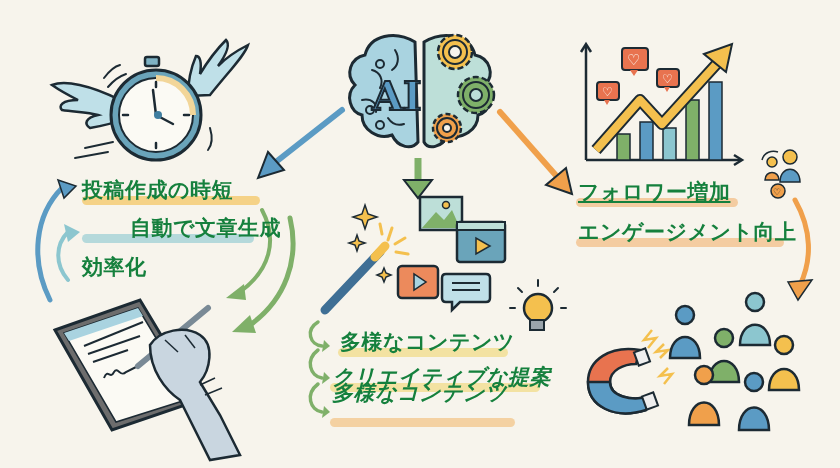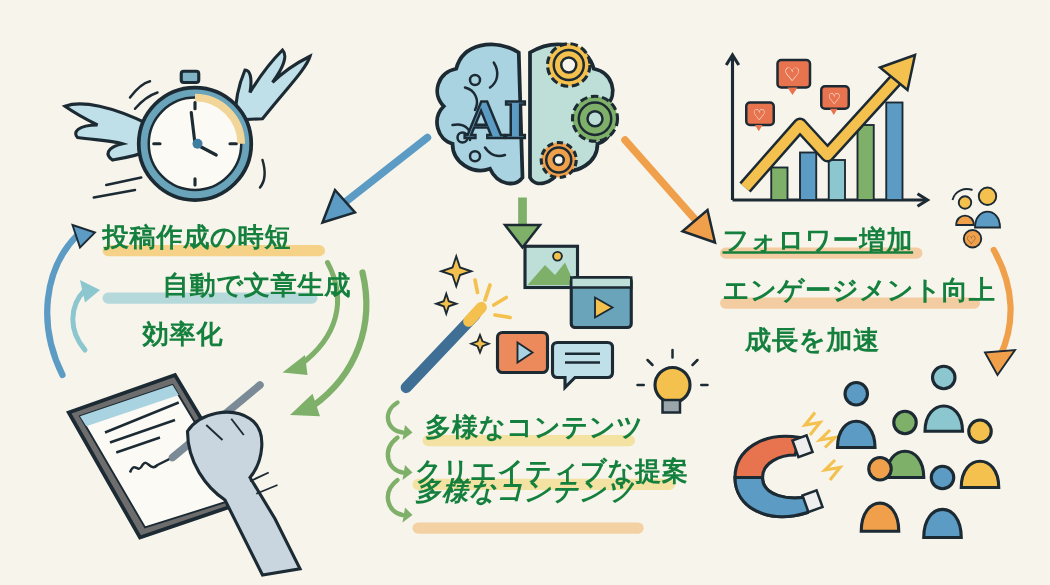--- a/index.html
+++ b/index.html
@@ -251,28 +251,27 @@
       <circle cx="754" cy="382" r="9" fill="#5b9bc4"></circle>
       <path d="M739 430 C739 400 769 400 769 430 Z" fill="#5b9bc4"></path>
     </g>
   </g>
 </svg>
 
 <div class="hl" style="left:82px;top:196px;width:178px;background:#f4c766;"></div>
 <div class="label" style="left:82px;top:177px;">投稿作成の時短</div>
 <div class="hl" style="left:82px;top:234px;width:172px;background:#9fd0d6;"></div>
 <div class="label" style="left:82px;top:215px;margin-left:48px;">自動で文章生成</div>
-<div class="label" style="left:82px;top:254px;margin-left:32px;">効率化</div>
+<div class="label" style="left:82px;top:254px;">効率化</div>
 
 <div class="hl" style="left:338px;top:348px;width:170px;background:#f1dc8a;"></div>
 <div class="label" style="left:340px;top:329px;">多様なコンテンツ</div>
 <div class="hl" style="left:330px;top:383px;width:210px;background:#f1dc8a;"></div>
-<div class="label" style="left:332px;top:364px;">クリエイティブな提案</div>
+<div class="label" style="left:332px;top:364px;font-style:italic;">クリエイティブな提案</div>
 <div class="hl" style="left:330px;top:418px;width:185px;background:#f3c58a;"></div>
 <div class="label" style="left:332px;top:380px;font-style:italic;">多様なコンテンツ</div>
 
 <div class="hl" style="left:576px;top:198px;width:162px;background:#f3bf88;"></div>
 <div class="label" style="left:578px;top:179px;text-decoration:underline;">フォロワー増加</div>
 <div class="hl" style="left:576px;top:238px;width:208px;background:#f3bf88;"></div>
 <div class="label" style="left:578px;top:219px;">エンゲージメント向上</div>
-<div class="label" style="left:596px;top:259px;">成長を加速</div>
 
 </div>
 
 </body></html>

